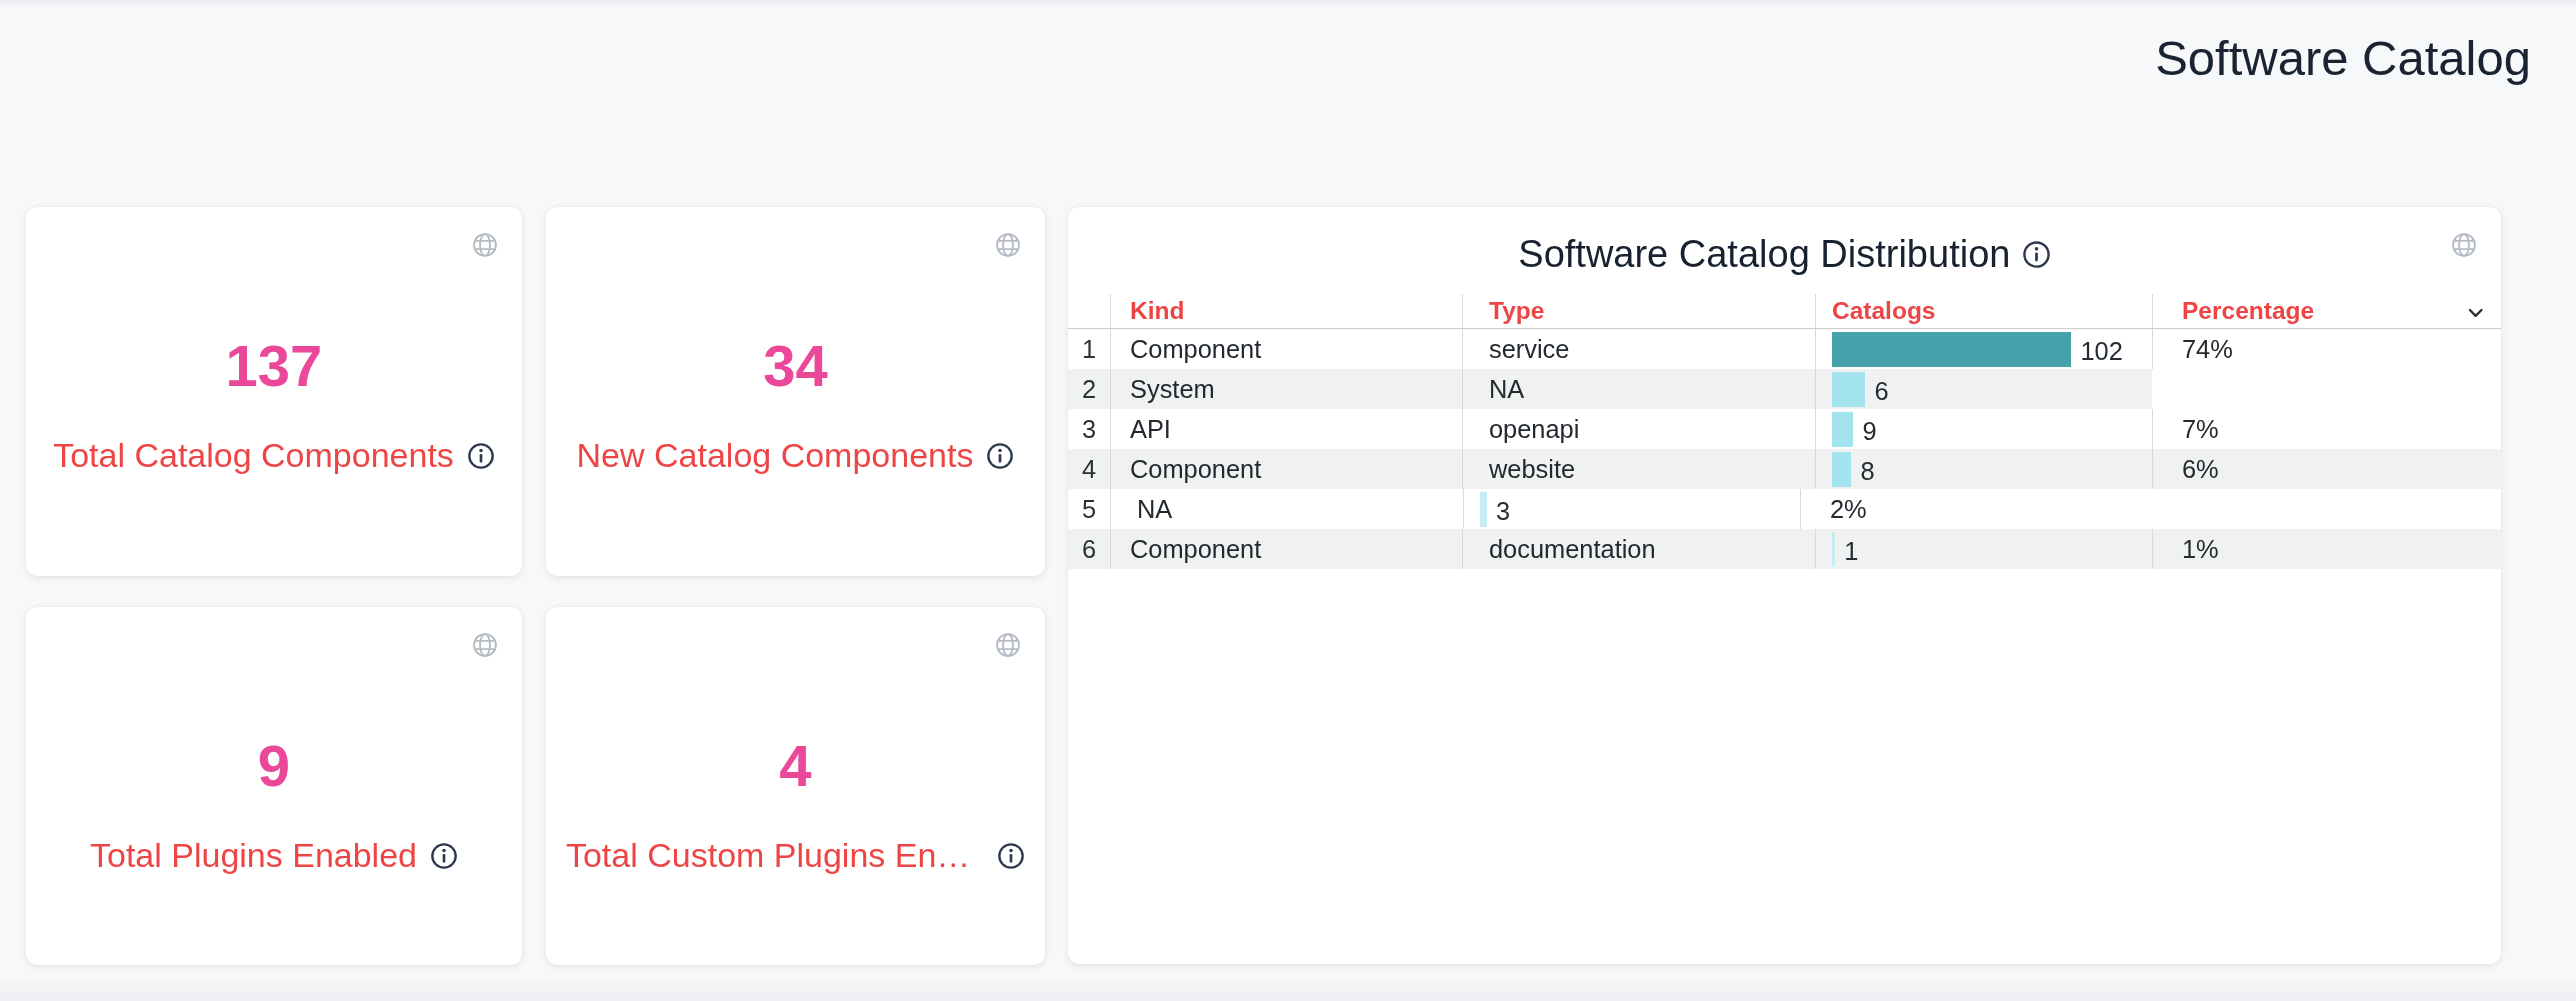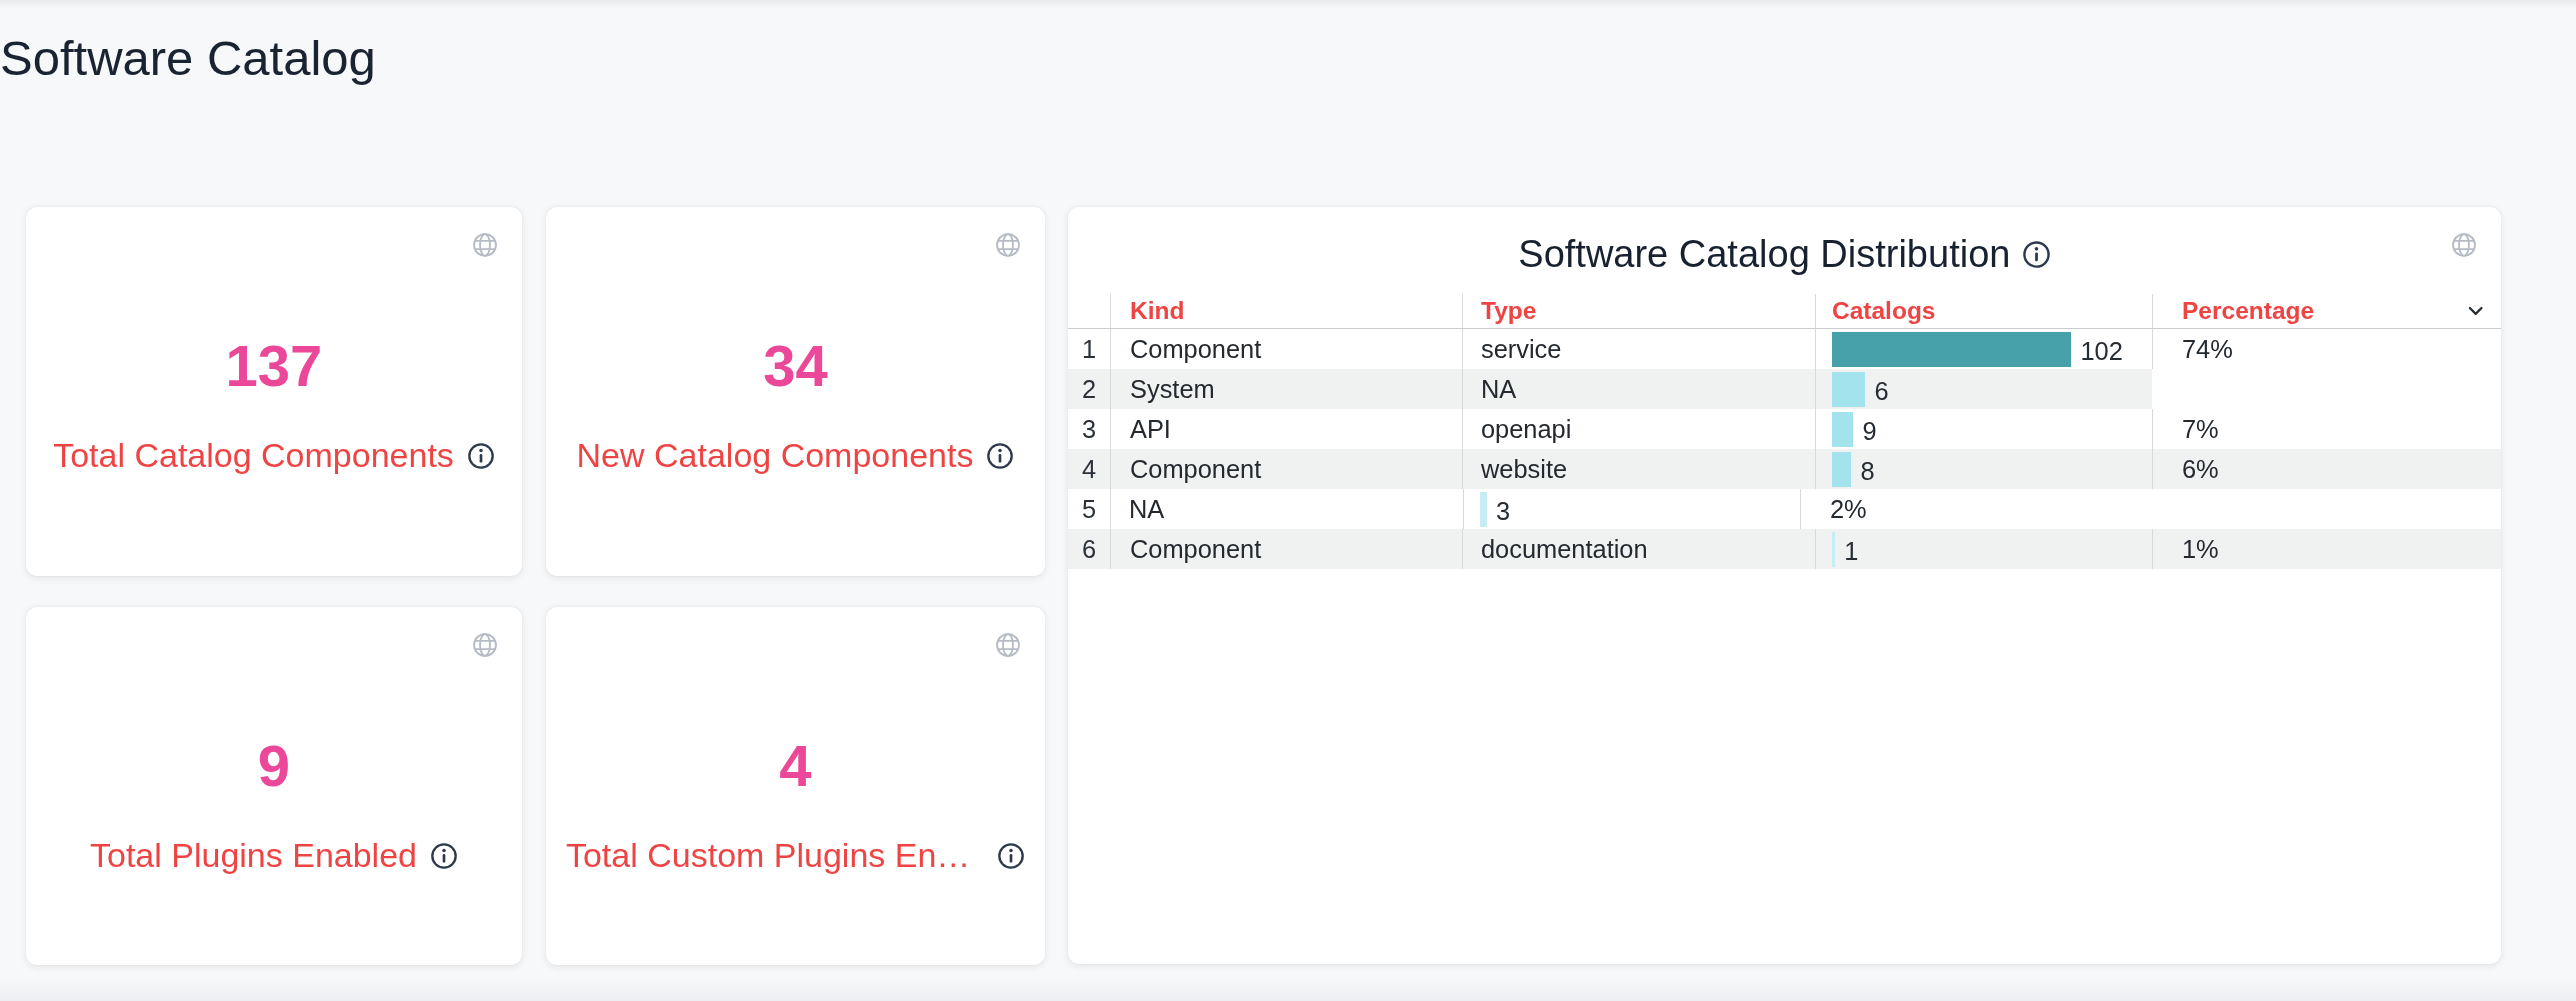--- a/index.html
+++ b/index.html
@@ -4,21 +4,21 @@
 <style>
   html,body{margin:0;padding:0;background:#f7f8f9;}
   #stage{position:relative;width:2576px;height:1001px;overflow:hidden;
          font-family:"Liberation Sans",sans-serif;background:#f7f8f9;}
   
   .top-band{position:absolute;left:0;top:0;width:100%;height:9.4px;
             background:linear-gradient(#e9ebee,rgba(247,248,249,0));}
   .bottom-band{position:absolute;left:0;bottom:0;width:100%;height:24.5px;
             background:linear-gradient(rgba(247,248,249,0),#eceef1);}
 
-  .page-title{position:absolute;left:0;right:45px;top:30px;text-align:left;
+  .page-title{position:absolute;left:0;right:45px;top:30px;text-align:right;
               font-size:49px;font-weight:500;color:#1a2332;letter-spacing:0;}
 
   .card{position:absolute;background:#ffffff;border-radius:11.3px;
         box-shadow:0 1.9px 7.5px rgba(18,28,45,.09), 0 0 1.9px rgba(18,28,45,.06);}
   .pos-0{left:26px;top:207px;width:496px;height:369px;}
   .pos-1{left:546px;top:207px;width:499px;height:369px;}
   .pos-2{left:26px;top:607px;width:496px;height:358px;}
   .pos-3{left:546px;top:607px;width:499px;height:358px;}
   .table-card{left:1068px;top:207px;width:1433px;height:757px;}
 
@@ -37,25 +37,25 @@
   .tc-title{font-size:38px;font-weight:500;color:#18212f;}
 
   .grid{position:absolute;left:0;top:87px;width:1433px;}
   .grid-row{display:flex;width:1433px;height:40px;align-items:stretch;}
   .grid-head{height:34px;border-bottom:1.9px solid #c9cbcd;}
   .grid-row:nth-child(even) .cell{background:#f0f1f1;}
   .cell{display:flex;align-items:center;box-sizing:border-box;font-size:25.4px;
         color:#23292f;overflow:hidden;white-space:nowrap;}
   .c-num{width:42px;justify-content:center;color:#2a3138;}
   .c-kind{width:352px;padding-left:19px;border-left:1.9px solid #d7d9db;}
-  .c-type{width:353px;padding-left:18px;border-left:1.9px solid #d7d9db;}
+  .c-type{width:353px;padding-left:26px;border-left:1.9px solid #d7d9db;}
   .c-cat{width:337px;padding-left:16px;border-left:1.9px solid #d7d9db;}
   .c-pct{width:349px;padding-left:29px;border-left:1.9px solid #d7d9db;}
   .grid-head .cell{font-weight:700;color:#ef4444;font-size:24.5px;background:#ffffff;}
-  .head-pct{display:flex;align-items:center;width:100%;}
+  .head-pct{display:flex;align-items:flex-end;width:100%;}
   .chev{margin-left:auto;margin-right:13px;display:block;}
 
   .bar{height:35px;flex:none;}
   .bar-label{margin-left:9.4px;color:#262c33;font-size:25.4px;position:relative;top:2.8px;}
 </style>
 </head>
 <body>
 
 <svg width="0" height="0" style="position:absolute">
   <defs>

